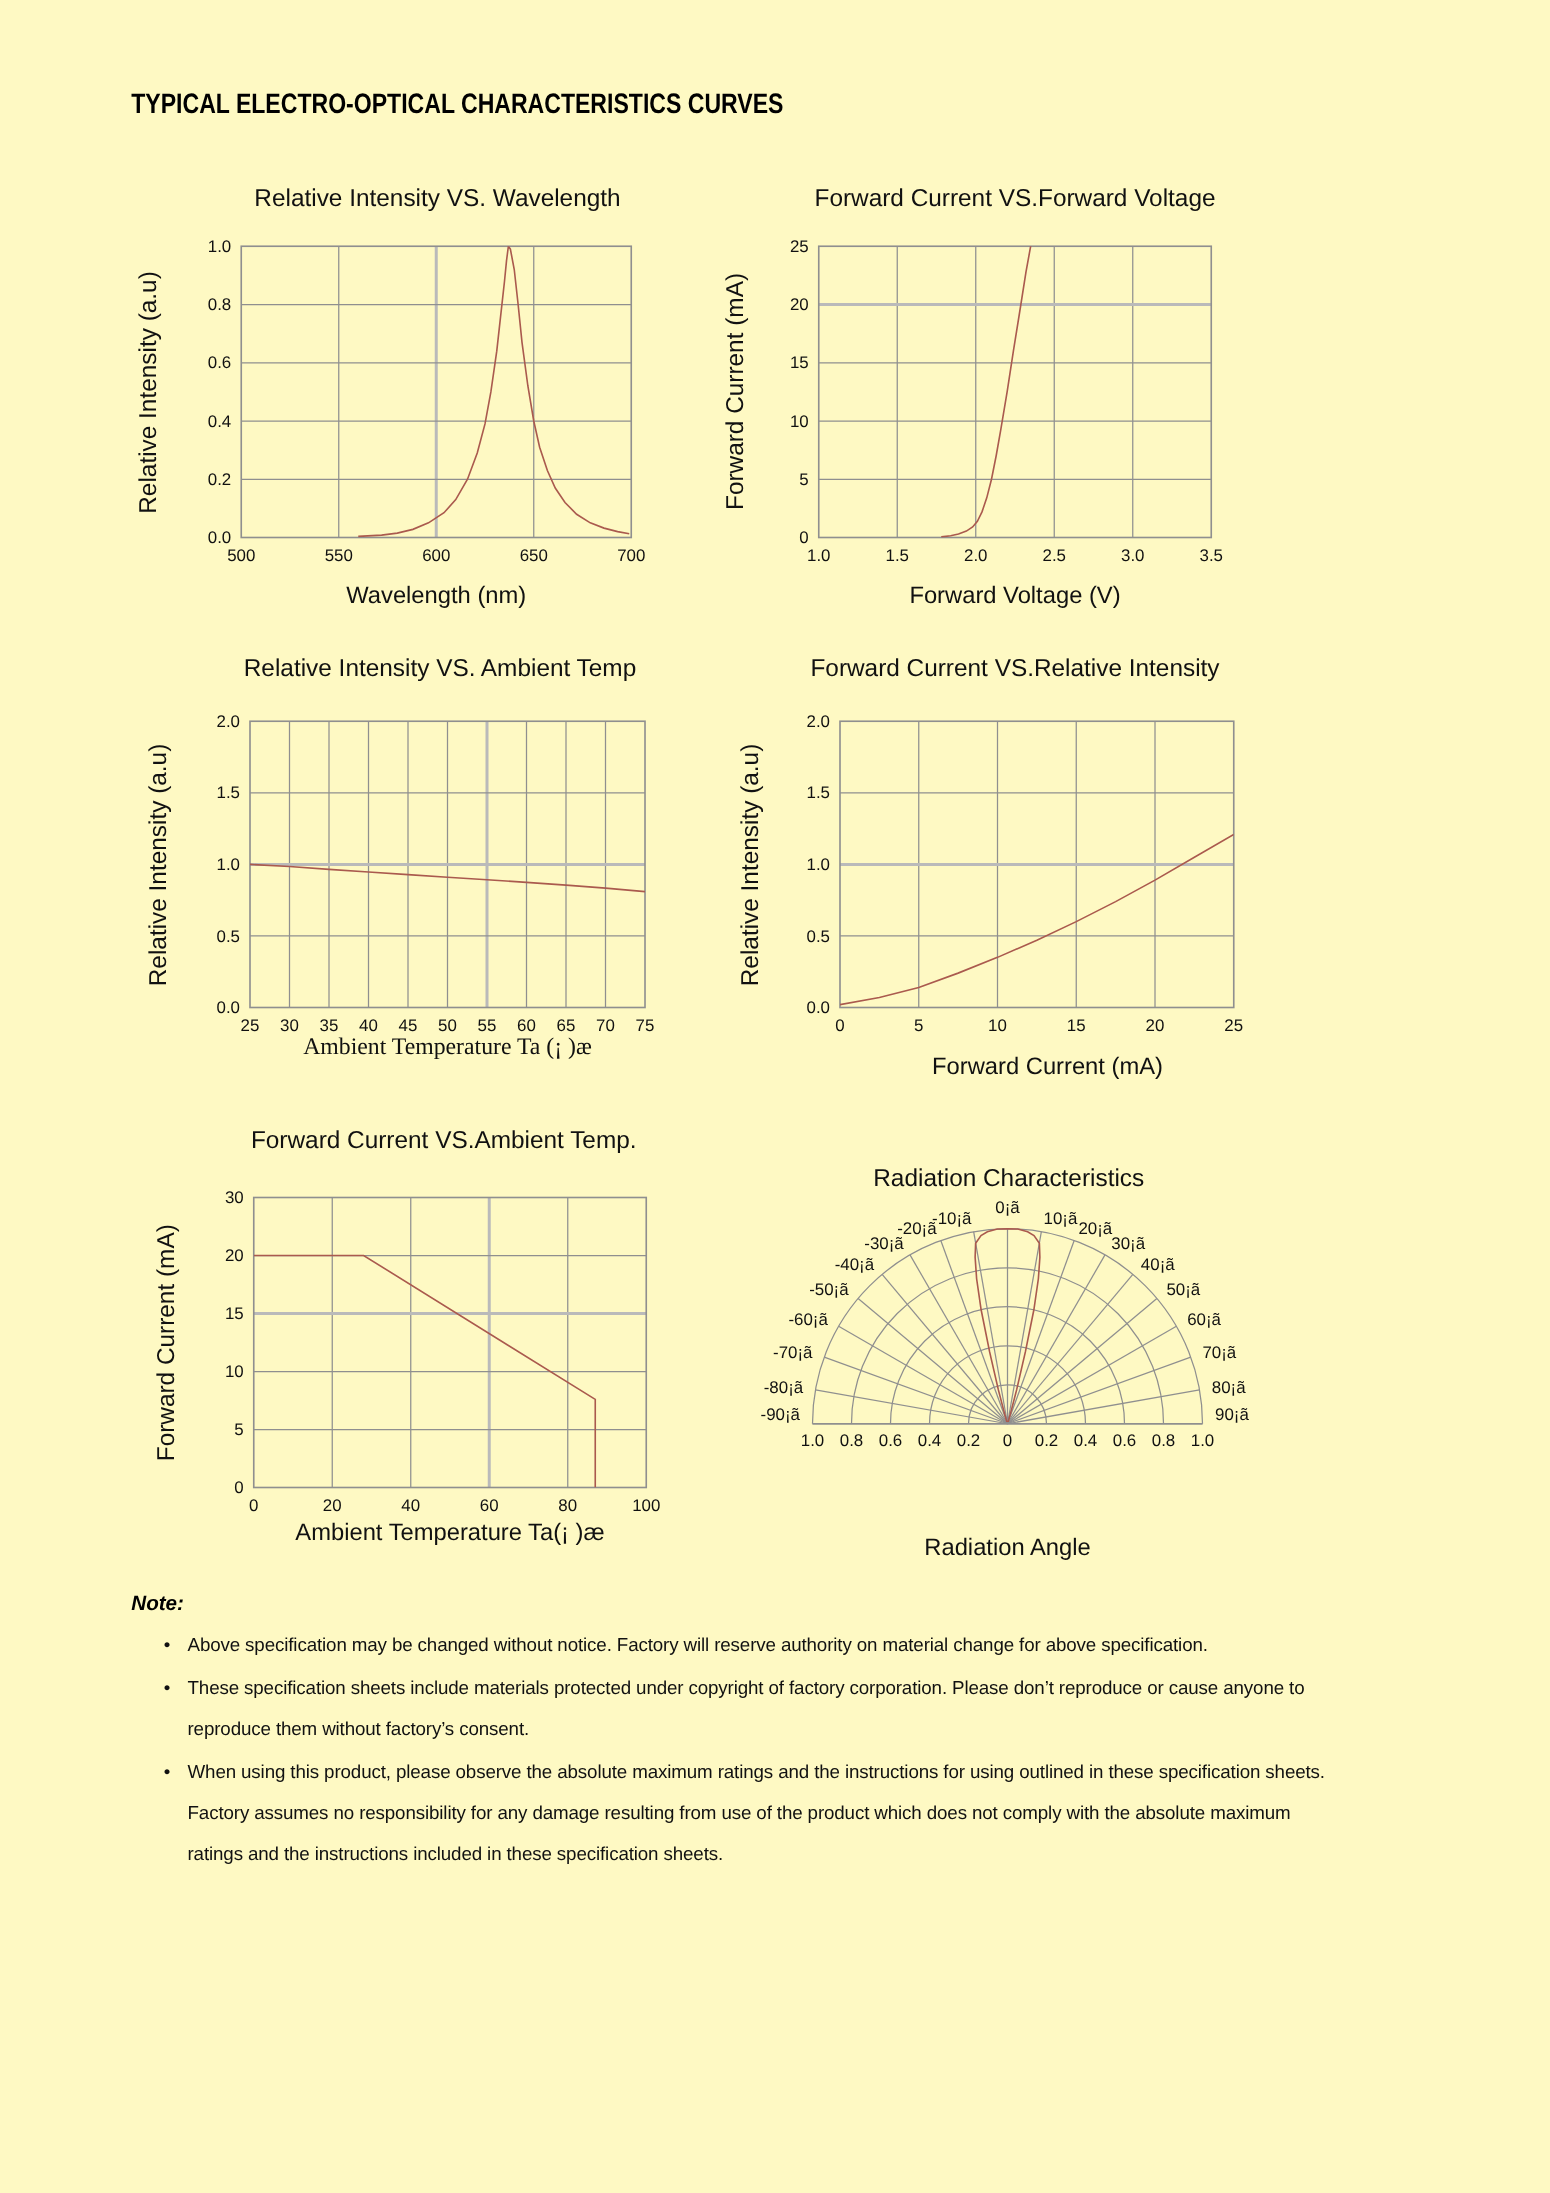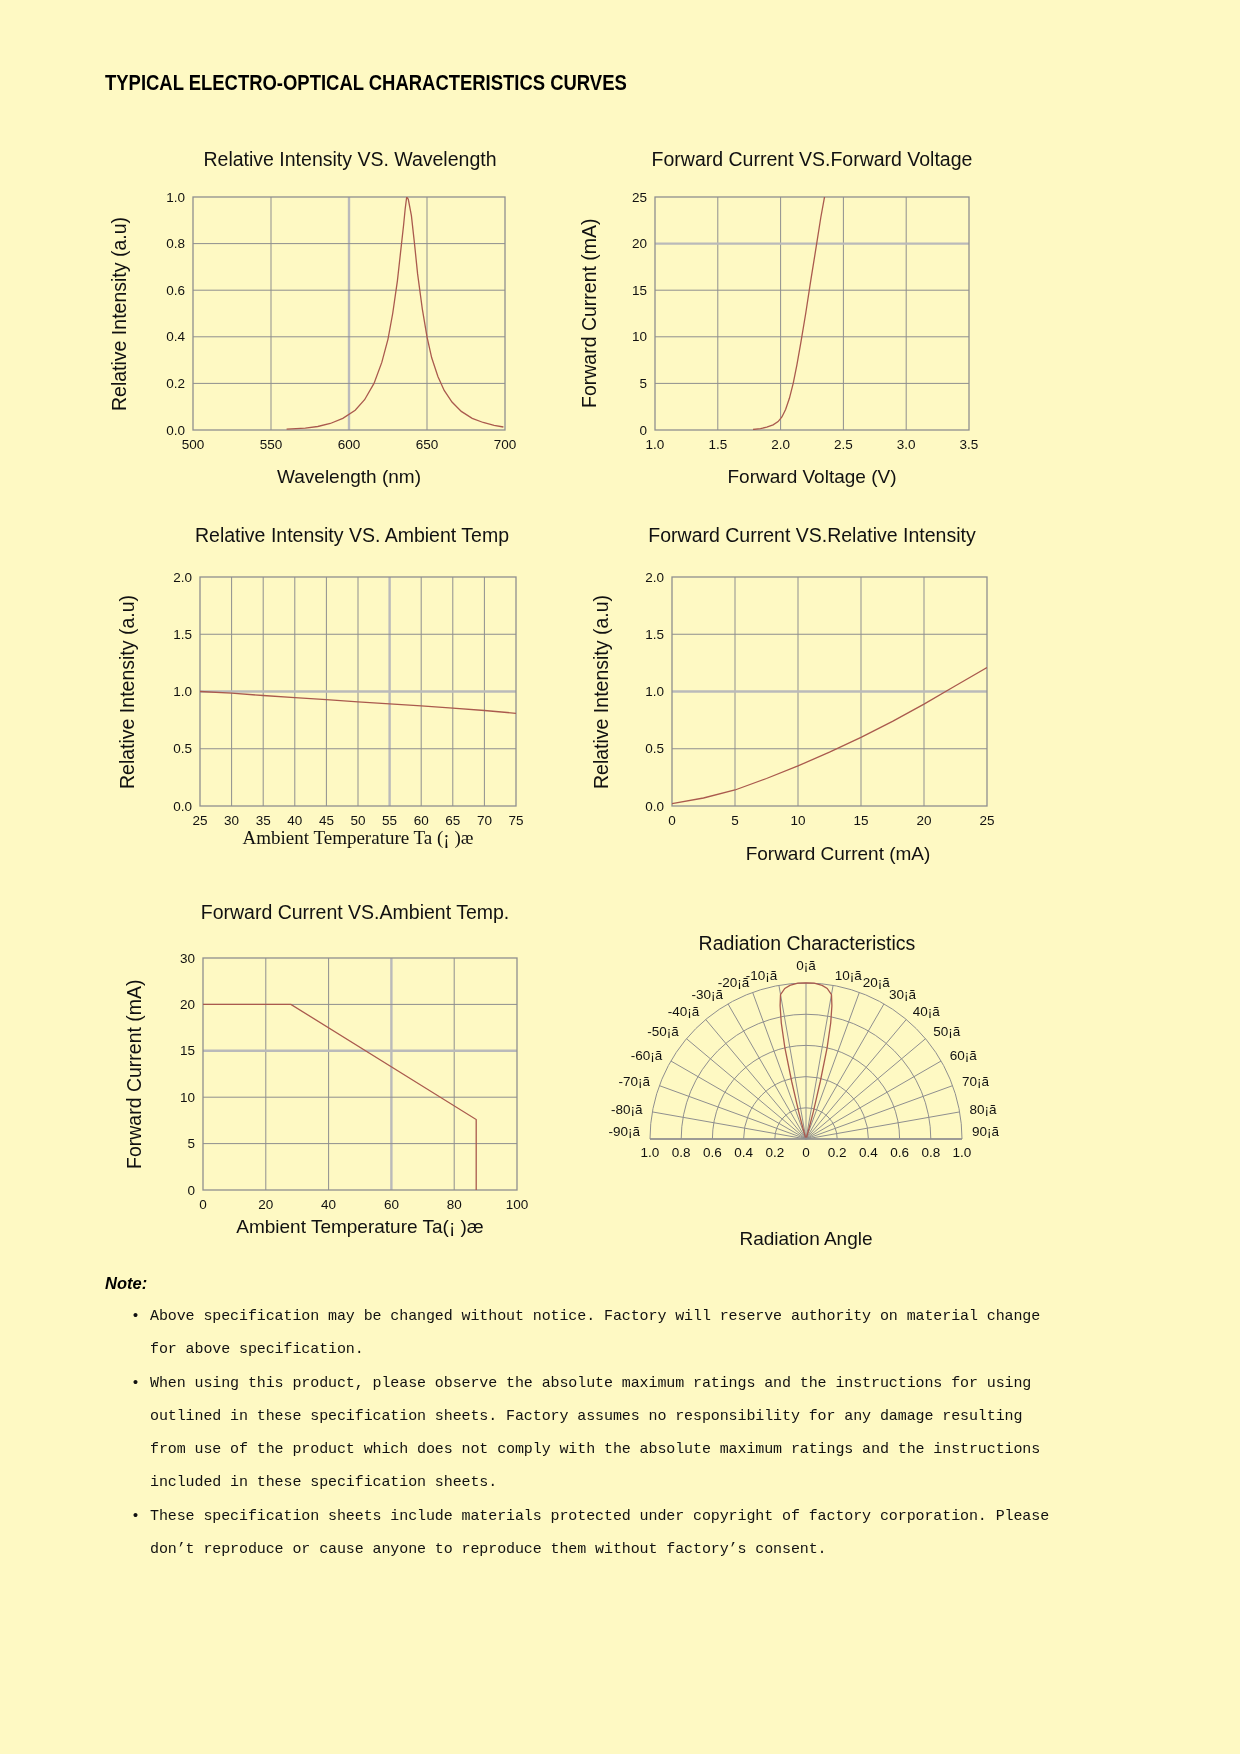--- a/index.html
+++ b/index.html
@@ -15,21 +15,21 @@
   .t0{left:150px;top:148px;width:400px;} .t1{left:612px;top:148px;width:400px;}
   .t2{left:152px;top:524px;width:400px;} .t3{left:612px;top:524px;width:400px;}
   .t4{left:155px;top:901px;width:400px;} .t5{left:607px;top:932px;width:400px;}
   .xl0{left:149px;top:466px;width:400px;} .xl1{left:612px;top:466px;width:400px;}
   .xl2{left:158px;top:827px;width:400px;font-family:Liberation Serif, serif;} .xl3{left:638px;top:843px;width:400px;}
   .xl4{left:160px;top:1216px;width:400px;} .xl5{left:606px;top:1180px;width:400px;margin-top:48px;}
   .yl0{left:104px;top:197px;height:233px;} .yl1{left:574px;top:197px;height:233px;}
   .yl2{left:112px;top:577px;height:229px;} .yl3{left:586px;top:577px;height:229px;}
   .yl4{left:119px;top:958px;height:232px;}
   .note-head{position:absolute;left:105px;top:1274px;font-size:16.5px;font-weight:bold;font-style:italic;color:#000;}
-  .note-list{position:absolute;left:105px;top:1300px;width:960px;margin:0;padding:0;list-style:none;font-family:Liberation Mono, monospace;}
+  .note-list{position:absolute;left:105px;top:1300px;width:960px;margin:0;padding:0;list-style:none;}
   .note-list li{position:relative;padding-left:45px;font-size:15px;line-height:33px;color:#111;
         letter-spacing:-0.1px;margin-bottom:1px;}
   .note-list li::before{content:"\2022";position:absolute;left:26px;top:0;font-size:15px;}
 </style>
 </head>
 <body>
 
 <div class="page">
   <h1 class="page-title">TYPICAL ELECTRO-OPTICAL CHARACTERISTICS CURVES</h1>
 
@@ -275,16 +275,16 @@
         <text x="349.6" y="202" text-anchor="middle" font-size="13.5" font-family="&quot;Liberation Sans&quot;, sans-serif" fill="#111111">0.6</text>
         <text x="380.8" y="202" text-anchor="middle" font-size="13.5" font-family="&quot;Liberation Sans&quot;, sans-serif" fill="#111111">0.8</text>
         <text x="412" y="202" text-anchor="middle" font-size="13.5" font-family="&quot;Liberation Sans&quot;, sans-serif" fill="#111111">1.0</text>
       </g>
       <path d="M255.5 182.5 L253.4 175.0 L248.7 156.9 L241.7 126.5 L234.9 92.8 L231.3 68.0 L230.1 50.8 L230.5 39.6 L234.8 33.4 L239.9 30.4 L247.8 28.2 L256.0 28.0 L264.2 28.2 L272.1 30.4 L277.2 33.4 L281.5 39.6 L281.9 50.8 L280.7 68.0 L277.1 92.8 L270.3 126.5 L263.3 156.9 L258.6 175.0 L256.5 182.5" fill="none" stroke="#aa5a4e" stroke-width="1.3"></path>
     </svg>
 
   <div class="note-head">Note:</div>
   <ul class="note-list">
     <li>Above specification may be changed without notice. Factory will reserve authority on material change for above specification.</li>
+    <li>These specification sheets include materials protected under copyright of factory corporation. Please don’t reproduce or cause anyone to reproduce them without factory’s consent.</li>
     <li>When using this product, please observe the absolute maximum ratings and the instructions for using outlined in these specification sheets. Factory assumes no responsibility for any damage resulting from use of the product which does not comply with the absolute maximum ratings and the instructions included in these specification sheets.</li>
-    <li>These specification sheets include materials protected under copyright of factory corporation. Please don’t reproduce or cause anyone to reproduce them without factory’s consent.</li>
   </ul>
 </div>
 
 </body></html>

